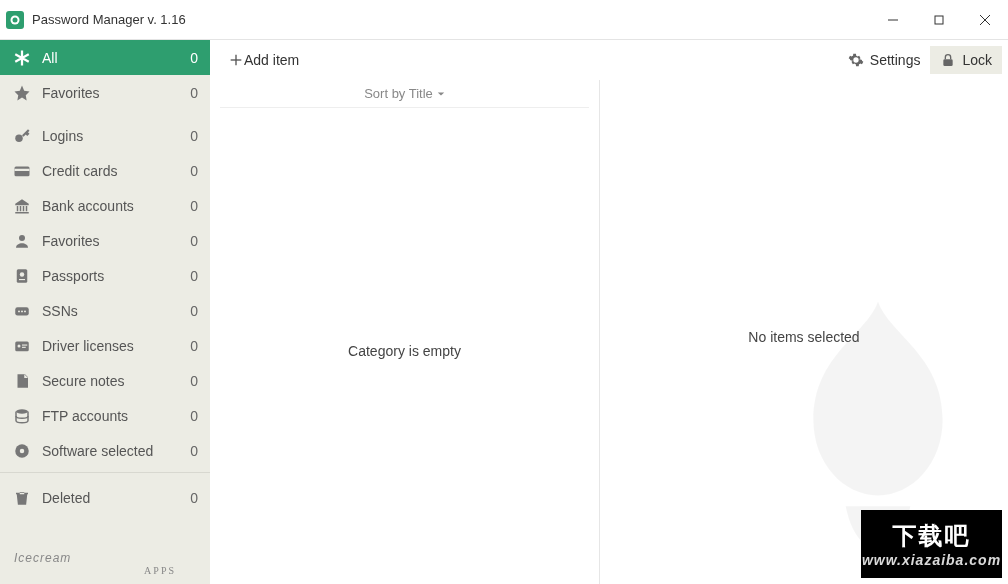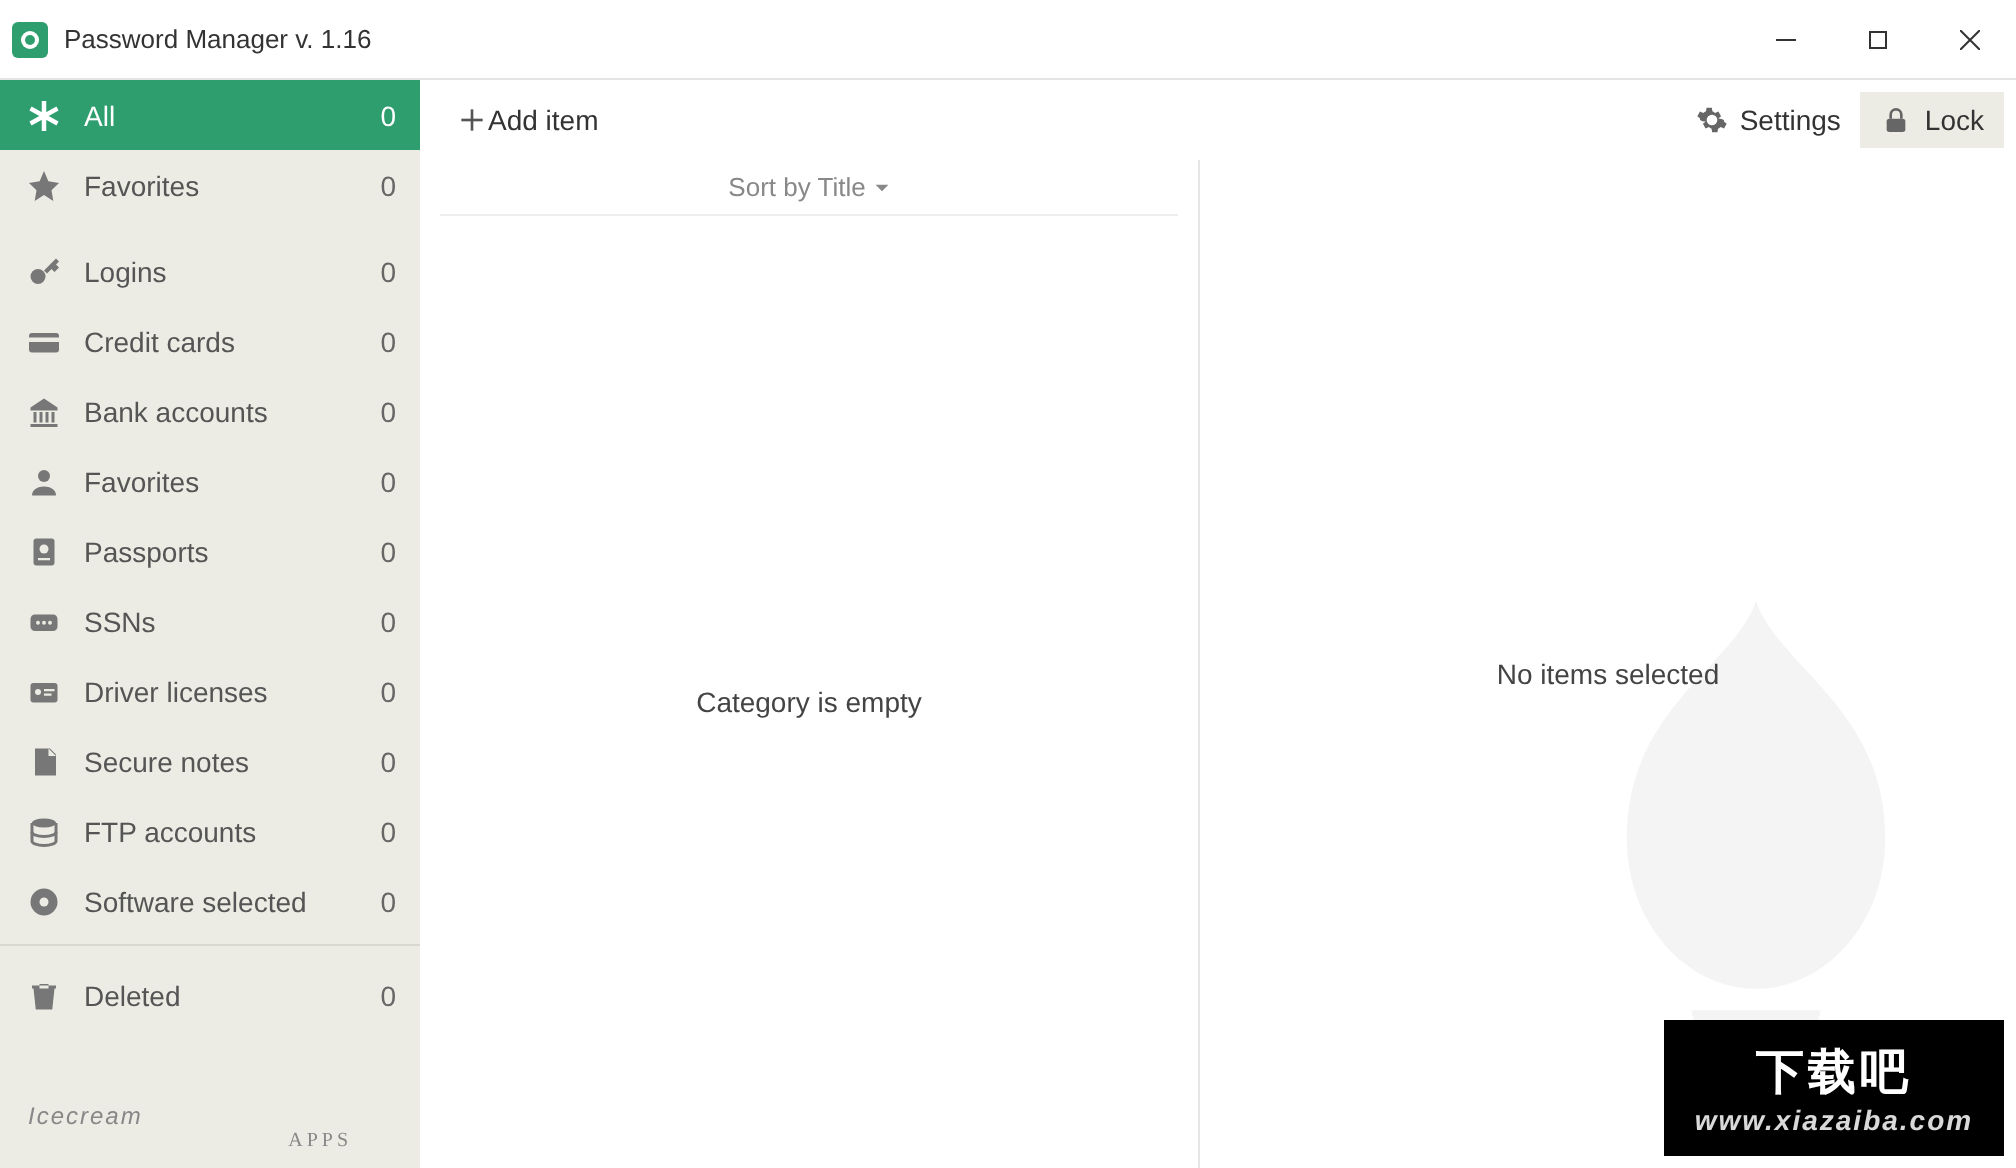--- a/index.html
+++ b/index.html
@@ -59,21 +59,21 @@
 .sort-row { text-align: center; font-size: 13px; color: #888; padding: 6px 0; display: flex; justify-content: center; align-items: center; gap: 4px; border-bottom: 1px solid #eee; }
 .sort-row svg { width: 8px; height: 8px; fill: #888; }
 .empty-list { flex: 1; display: flex; align-items: center; justify-content: center; color: #444; font-size: 14px; }
 
 .detail-pane { flex: 1; position: relative; display: flex; align-items: center; justify-content: center; }
 .detail-empty { color: #444; font-size: 14px; z-index: 2; }
 .watermark { position: absolute; right: 20px; bottom: 30px; opacity: 0.06; }
 .watermark svg { width: 220px; height: 280px; fill: #555; }
 
 
-.dl-badge { position: absolute; right: 6px; bottom: 6px; width: 170px; height: 68px; background: #000; color: #fff; display: flex; flex-direction: column; align-items: center; justify-content: center; font-weight: bold; z-index: 10; }
+.dl-badge { position: absolute; right: 6px; bottom: 6px; width: 141px; height: 68px; background: #000; color: #fff; display: flex; flex-direction: column; align-items: center; justify-content: center; font-weight: bold; z-index: 10; }
 .dl-badge .big { font-size: 24px; letter-spacing: 2px; }
 .dl-badge .small { font-size: 14px; letter-spacing: 1px; opacity: .85; font-style: italic; }
 </style>
 </head>
 <body>
 
 <div class="titlebar">
   <div class="titlebar-left">
     <span class="app-icon">
       <svg viewBox="0 0 24 24">

